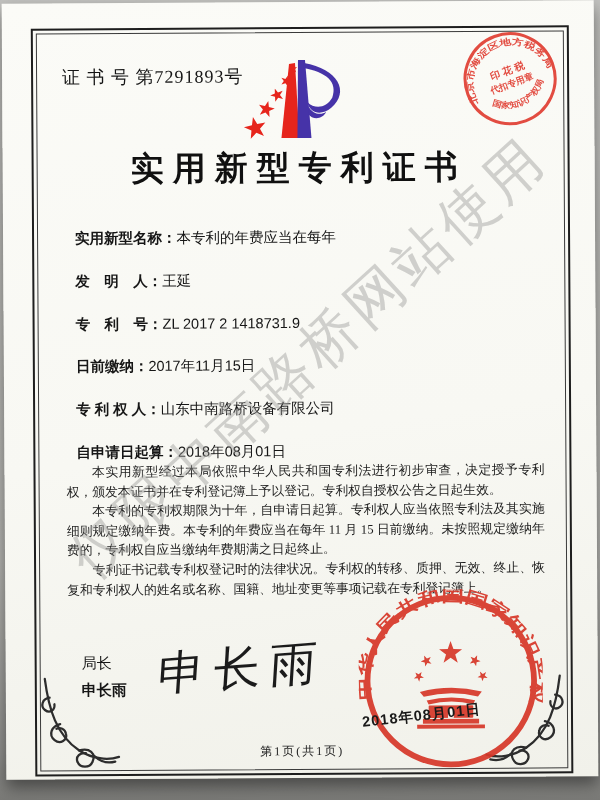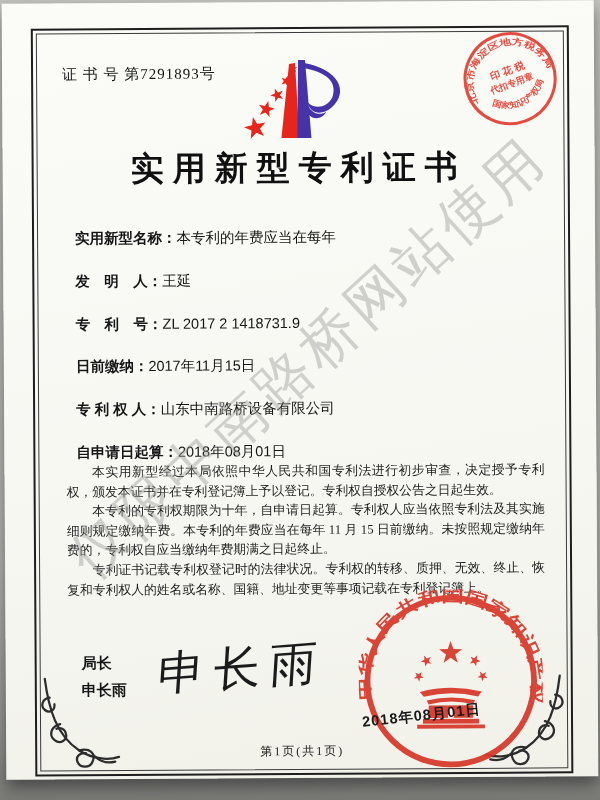--- a/index.html
+++ b/index.html
@@ -5,31 +5,31 @@
   html,body{margin:0;padding:0;}
   #stage{position:relative;width:600px;height:800px;overflow:hidden;
     background:linear-gradient(180deg,#c2c2bf 0%,#b5b5b1 70%,#8f8f8c 94%,#7a7a77 100%);
     font-family:"Liberation Serif","DejaVu Serif",serif;}
   #paper{position:absolute;left:4px;top:2px;width:592px;height:776px;
     background:linear-gradient(172deg,#fbfbf7 0%,#f8f8f3 55%,#f1f1ea 100%);
     box-shadow:0 8px 16px rgba(0,0,0,.45);transform:rotate(-0.35deg);transform-origin:50% 50%;}
   .frame{position:absolute;left:29px;top:25px;width:534px;height:744px;
     border:2.5px solid #1e1e1e;pointer-events:none;}
   .frame-inner{position:absolute;inset:3px;border:1px solid #3a3a3a;}
-  .cert-number{position:absolute;left:60px;top:62px;font-size:15px;letter-spacing:1px;color:#151515;}
+  .cert-number{position:absolute;left:60px;top:62px;font-size:18px;letter-spacing:1px;color:#151515;}
   .logo{position:absolute;left:236px;top:52px;width:122px;height:92px;}
   .title{position:absolute;left:0;top:144px;width:592px;text-align:center;
     font-size:33px;font-weight:bold;letter-spacing:9px;color:#101010;}
   .field-row{position:absolute;left:72px;width:470px;font-size:14.5px;color:#161616;
     font-family:"Liberation Sans","DejaVu Sans",sans-serif;white-space:nowrap;}
   .field-label{font-weight:bold;}
   .body-text{position:absolute;left:62px;top:460px;width:478px;font-size:12.8px;
     line-height:19.6px;color:#1d1d1d;text-align:justify;}
   .body-text p{margin:0;text-indent:2em;}
-  .sig-title{position:absolute;left:76px;top:651px;font-size:15px;font-weight:bold;
+  .sig-title{position:absolute;left:76px;top:651px;font-size:15px;font-weight:normal;
     font-family:"Liberation Sans","DejaVu Sans",sans-serif;color:#161616;}
   .sig-name{position:absolute;left:76px;top:678px;font-size:15px;font-weight:bold;
     font-family:"Liberation Sans","DejaVu Sans",sans-serif;color:#161616;}
   .autograph{position:absolute;left:152px;top:634px;width:190px;font-size:47px;color:#1b1b1b;
     transform:rotate(-4deg) skewX(-8deg);letter-spacing:9px;white-space:nowrap;}
   .footer-page{position:absolute;left:0;top:741px;width:592px;text-align:center;
     font-size:12px;letter-spacing:2px;color:#222;}
   .issue-seal{position:absolute;left:353px;top:588px;width:184px;height:184px;opacity:.93;}
   .seal-date{position:absolute;left:356px;top:705px;font-size:14.5px;font-weight:bold;color:#191919;
     transform:rotate(-6deg);letter-spacing:1px;white-space:nowrap;

